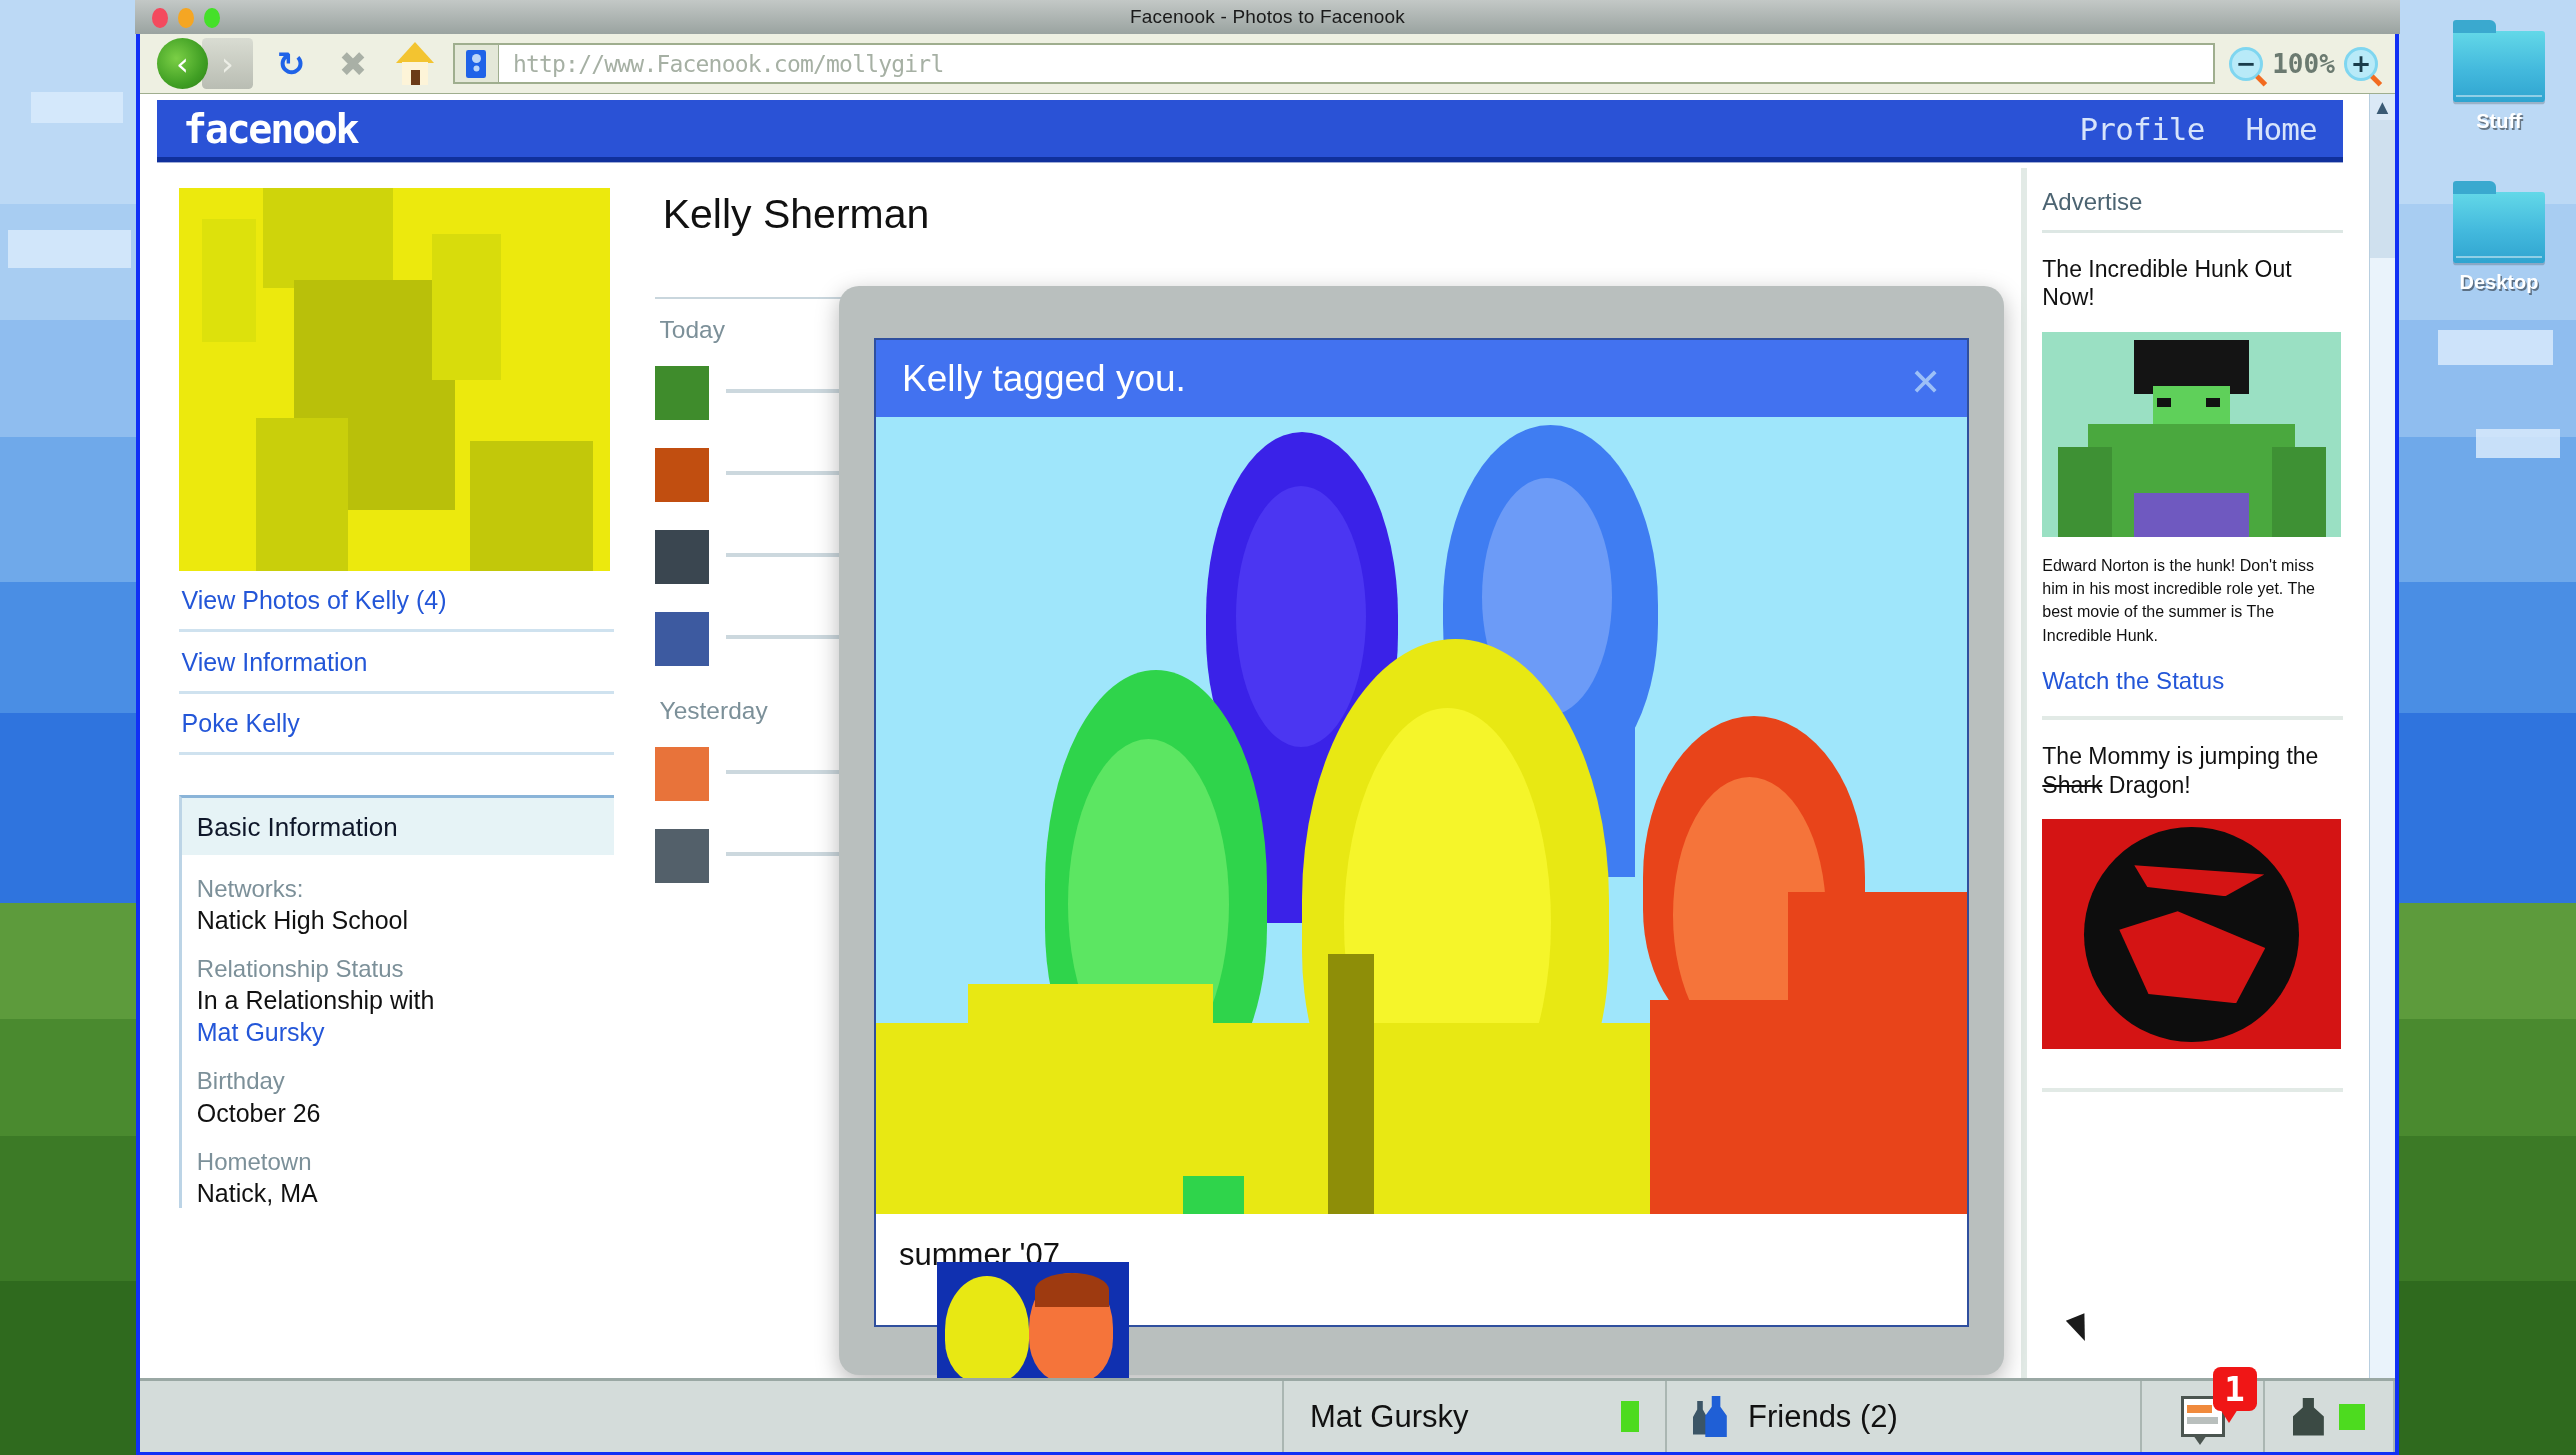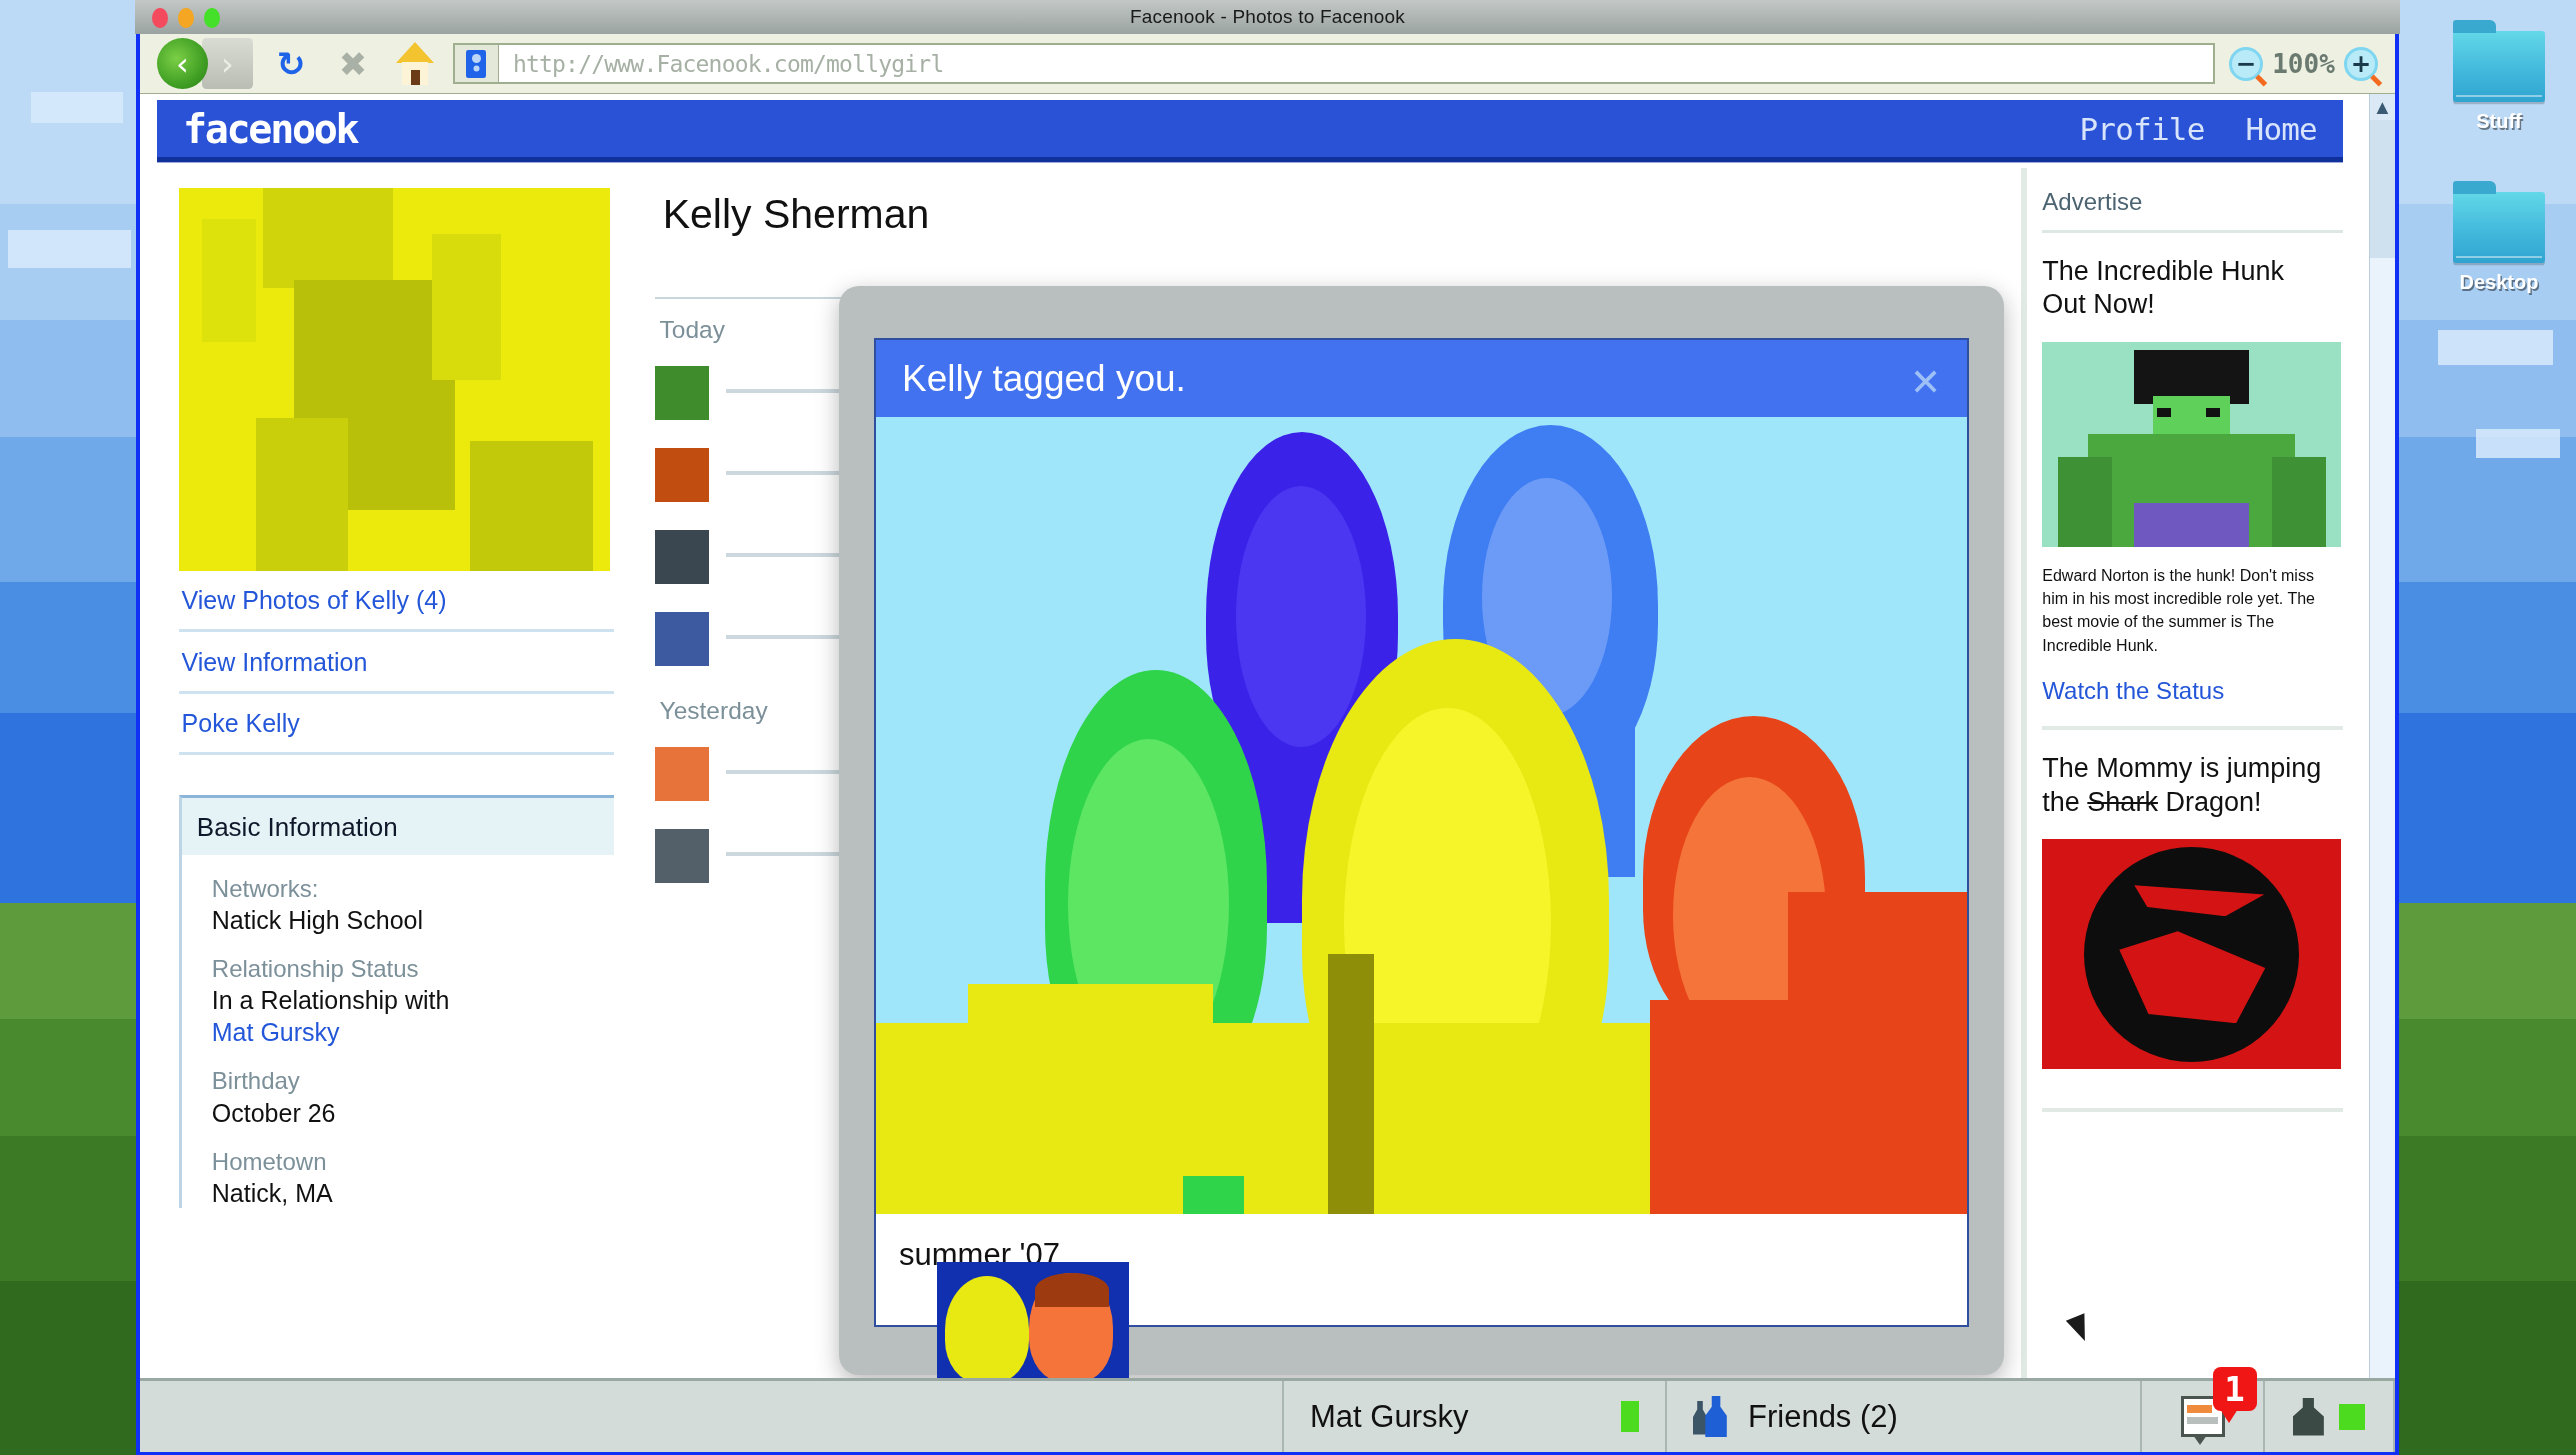--- a/index.html
+++ b/index.html
@@ -164,21 +164,21 @@
   .sidelink{
     display:block; padding:15.3px 0 14px 3.1px;
     font-family:"Liberation Sans", sans-serif; font-size:25px; color:#2356d8;
     border-bottom:3.1px solid #cfe2ef;
   }
   #basicinfo{ margin-top:40px; border-left:3.1px solid #bcd4e6; border-top:3.8px solid #8ab4d8; }
   #basicinfo h3{
     background:#e6f3f6; padding:14px 0 12.3px 15.3px;
     font-family:Liberation Sans, sans-serif; font-weight:normal; font-size:26px; color:#0f172a;
   }
-  .bi-block{ padding:0 0 0 15.3px;margin-left:15px; }
+  .bi-block{ padding:0 0 0 15.3px; }
   .bi-label{ font-family:"Liberation Sans", sans-serif; font-size:24px; color:#7c9099; margin-top:20px;}
   .bi-value{ font-family:"Liberation Sans", sans-serif; font-size:25px; color:#111; margin-top:3.1px;}
   .bi-value a{ color:#2356d8; text-decoration:none; display:block;}
 
   
   #centercol{ flex:1 1 auto; position:relative; background:#fff; padding:23px 31px 0 23px;}
   #feedtitle{
     font-family:"Liberation Sans", sans-serif; font-size:41px; color:#111; padding-left:7.7px;
   }
   #tabsrow{ margin-top:18.4px; height:43px; border-bottom:2.3px solid #c9d6dd; }
@@ -188,21 +188,21 @@
   }
   .feeditem{ display:flex; gap:17px; padding:14px 0; }
   .feedthumb{ width:54px; height:54px; flex:0 0 54px; background:#e8733a; }
   .feedline{ flex:1 1 auto; height:3.8px; background:#ccd8de; margin-top:23px; }
 
   
   #rightcol{ width:322px; flex:0 0 322px; border-left:6.1px solid #e2eae6; padding:20px 0 0 15.3px;margin-left:12px;}
   #advertise{ font-family:"Liberation Sans", sans-serif; font-size:24px; color:#4c6472;
               padding-bottom:14px; border-bottom:3.8px solid #dde7e4; }
   .ad{ padding:21.5px 12.3px 21.5px 0; border-bottom:4.6px solid #e2eae6; }
-  .ad h4{ font-family:"Liberation Sans", sans-serif; font-weight:normal; font-size:27px; color:#111; line-height:1.25;}
+  .ad h4{ font-family:"Liberation Sans", sans-serif; font-weight:normal; font-size:23px; color:#111; line-height:1.25;}
   .ad h4 s{ text-decoration:line-through; }
   .ad-img{ width:299px; height:205px; margin:20px 0 17px 0; position:relative; overflow:hidden; }
   .ad p{ font-family:"Liberation Sans", sans-serif; font-size:16px; color:#111; line-height:1.45; }
   .ad a{ display:inline-block; margin-top:20px; font-family:"Liberation Sans", sans-serif;
          font-size:24px; color:#2356d8; text-decoration:none;}
 
   
   #vscroll{ width:26px; flex:0 0 26px; background:#eaf3fb; border-left:1.5px solid #b9cfe0;
             position:relative; }
   .sb-arrow{ height:26px; background:#dbe9f6; display:flex; align-items:center; justify-content:center;

